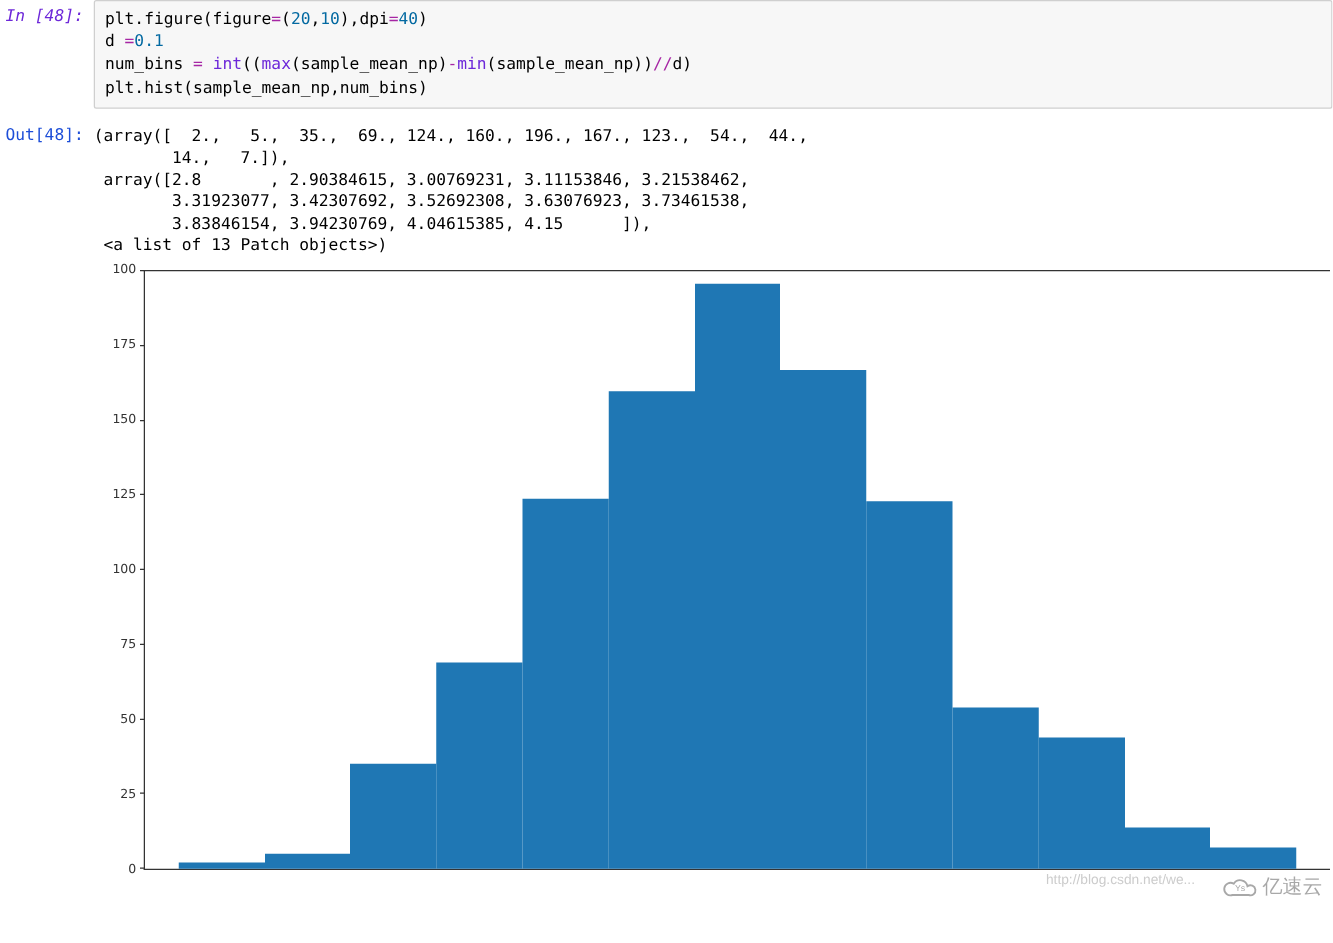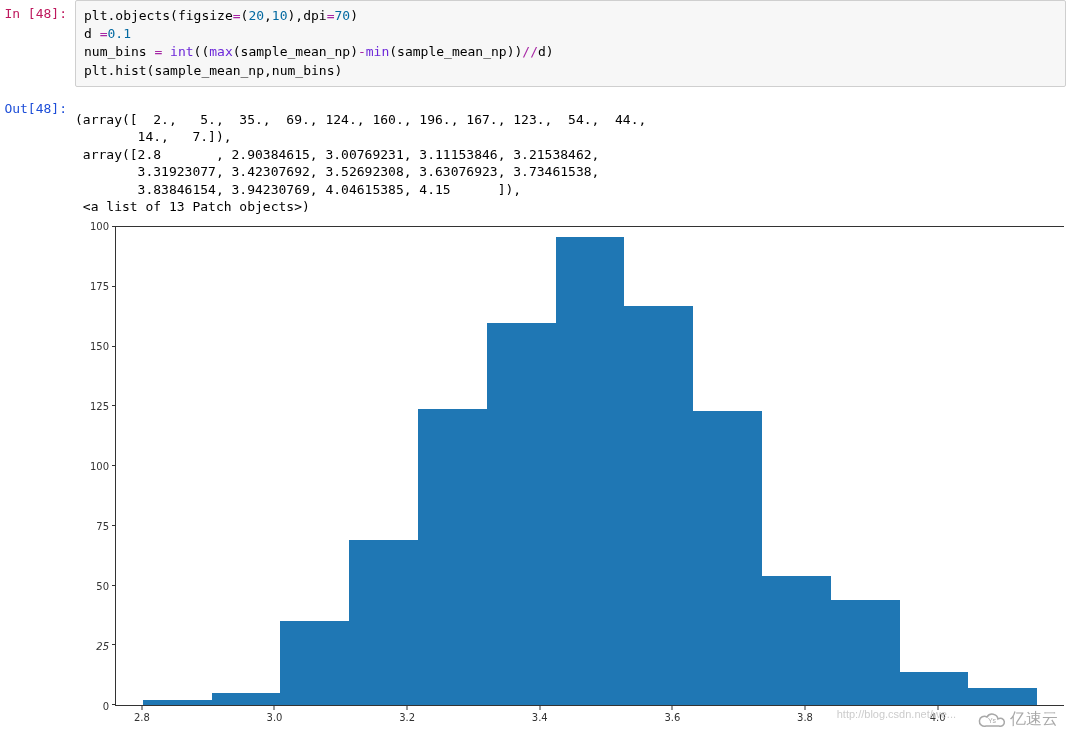--- a/index.html
+++ b/index.html
@@ -13,37 +13,36 @@
     width: 1066px;
   }
   .cell { display: flex; align-items: flex-start; }
   .prompt {
     width: 75px;
     min-width: 75px;
     text-align: right;
     padding: 6px 8px 0 0;
     font-family: "DejaVu Sans Mono", Menlo, Consolas, monospace;
   }
-  .prompt-in { color: #be185d; }
+  .prompt-in { color: #6d28d9; font-style: italic; }
   .prompt-out { color: #1d4ed8; }
   .code-area {
     flex: 1;
     border: 1px solid #cfcfcf;
     background: #f7f7f7;
     padding: 6px 8px;
     white-space: pre;
     line-height: 1.4;
     border-radius: 2px;
   }
   .output-area {
     flex: 1;
     padding: 6px 8px 0 0;
     white-space: pre;
     line-height: 1.35;
-    margin-top: 10px;
   }
   .tok-builtin { color: #6d28d9; }
   .tok-num { color: #0369a1; }
   .tok-op { color: #a626a4; }
 
   .chart-wrap {
     margin-left: 75px;
     position: relative;
     width: 991px;
     height: 520px;
@@ -123,41 +122,41 @@
     color: #ccc;
     font-family: Arial, sans-serif;
     margin-top: 25px;
   }
 </style>
 </head>
 <body>
 
 <div class="cell">
   <div class="prompt prompt-in">In [48]:</div>
-  <div class="code-area"><span>plt.objects(figsize</span><span class="tok-op">=</span><span>(</span><span class="tok-num">20</span><span>,</span><span class="tok-num">10</span><span>),dpi</span><span class="tok-op">=</span><span class="tok-num">70</span><span>)</span>
+  <div class="code-area"><span>plt.figure(figure</span><span class="tok-op">=</span><span>(</span><span class="tok-num">20</span><span>,</span><span class="tok-num">10</span><span>),dpi</span><span class="tok-op">=</span><span class="tok-num">40</span><span>)</span>
 <span>d </span><span class="tok-op">=</span><span class="tok-num">0.1</span>
 <span>num_bins </span><span class="tok-op">=</span><span> </span><span class="tok-builtin">int</span><span>((</span><span class="tok-builtin">max</span><span>(sample_mean_np)</span><span class="tok-op">-</span><span class="tok-builtin">min</span><span>(sample_mean_np))</span><span class="tok-op">//</span><span>d)</span>
 <span>plt.hist(sample_mean_np,num_bins)</span>
 </div>
 </div>
 
 <div class="cell" style="margin-top:8px">
   <div class="prompt prompt-out">Out[48]:</div>
   <div class="output-area">(array([  2.,   5.,  35.,  69., 124., 160., 196., 167., 123.,  54.,  44.,
         14.,   7.]),
  array([2.8       , 2.90384615, 3.00769231, 3.11153846, 3.21538462,
         3.31923077, 3.42307692, 3.52692308, 3.63076923, 3.73461538,
         3.83846154, 3.94230769, 4.04615385, 4.15      ]),
  &lt;a list of 13 Patch objects&gt;)</div>
 </div>
 
 <div class="chart-wrap">
   <div class="y-ticks">
       <div class="y-tick" style="bottom: 0%;">0</div>
-      <div class="y-tick" style="bottom: 12.5%; font-style: italic;">25</div>
+      <div class="y-tick" style="bottom: 12.5%;">25</div>
       <div class="y-tick" style="bottom: 25%; text-align: right;">50</div>
       <div class="y-tick" style="bottom: 37.5%; margin-top: 10px;">75</div>
       <div class="y-tick" style="bottom: 50%;">100</div>
       <div class="y-tick" style="bottom: 62.5%;">125</div>
       <div class="y-tick" style="bottom: 75%;">150</div>
       <div class="y-tick" style="bottom: 87.5%;">175</div>
       <div class="y-tick" style="bottom: 100%;">100</div>
     </div>
   <div class="plot-area">
     <div class="bars" style="display: block;">
@@ -178,36 +177,20 @@
   <div class="y-tick-line" style="bottom: 0%; top: auto; position: absolute; left: 0px;"></div>
       <div class="y-tick-line" style="bottom: 12.5%; top: auto; position: absolute; left: 0px;"></div>
       <div class="y-tick-line" style="bottom: 25%; top: auto; position: absolute; left: 0px;"></div>
       <div class="y-tick-line" style="bottom: 37.5%; top: auto; position: absolute; left: 0px;"></div>
       <div class="y-tick-line" style="bottom: 50%; top: auto; position: absolute; left: 0px;"></div>
       <div class="y-tick-line" style="bottom: 62.5%; top: auto; position: absolute; left: 0px;"></div>
       <div class="y-tick-line" style="bottom: 75%; top: auto; position: absolute; left: 0px;"></div>
       <div class="y-tick-line" style="bottom: 87.5%; top: auto; position: absolute; left: 0px;"></div>
       <div class="y-tick-line" style="bottom: 100%; top: auto; position: absolute; left: 0px;"></div>
     </div>
-  <div class="x-ticks">
-      <div class="x-tick" style="left: 2.83019%;">2.8</div>
-      <div class="x-tick-line" style="left: 2.83019%;"></div>
-      <div class="x-tick" style="left: 16.8064%;">3.0</div>
-      <div class="x-tick-line" style="left: 16.8064%;"></div>
-      <div class="x-tick" style="left: 30.7827%;">3.2</div>
-      <div class="x-tick-line" style="left: 30.7827%;"></div>
-      <div class="x-tick" style="left: 44.7589%;">3.4</div>
-      <div class="x-tick-line" style="left: 44.7589%;"></div>
-      <div class="x-tick" style="left: 58.7352%;">3.6</div>
-      <div class="x-tick-line" style="left: 58.7352%;"></div>
-      <div class="x-tick" style="left: 72.7114%;">3.8</div>
-      <div class="x-tick-line" style="left: 72.7114%;"></div>
-      <div class="x-tick" style="left: 86.6876%;">4.0</div>
-      <div class="x-tick-line" style="left: 86.6876%;"></div>
-    </div>
   <div class="url-watermark">http://blog.csdn.net/we...</div>
   <div class="watermark">
     <svg width="28" height="18" viewBox="0 0 28 18">
       <path d="M8 15 a5 5 0 1 1 1 -9 a6 6 0 0 1 11 2 a4 4 0 1 1 1 7 Z" fill="none" stroke="#999" stroke-width="1.5"></path>
       <text x="14" y="12" text-anchor="middle" font-size="7" fill="#999">Ys</text>
     </svg>
     <span>亿速云</span>
   </div>
 </div>
 

